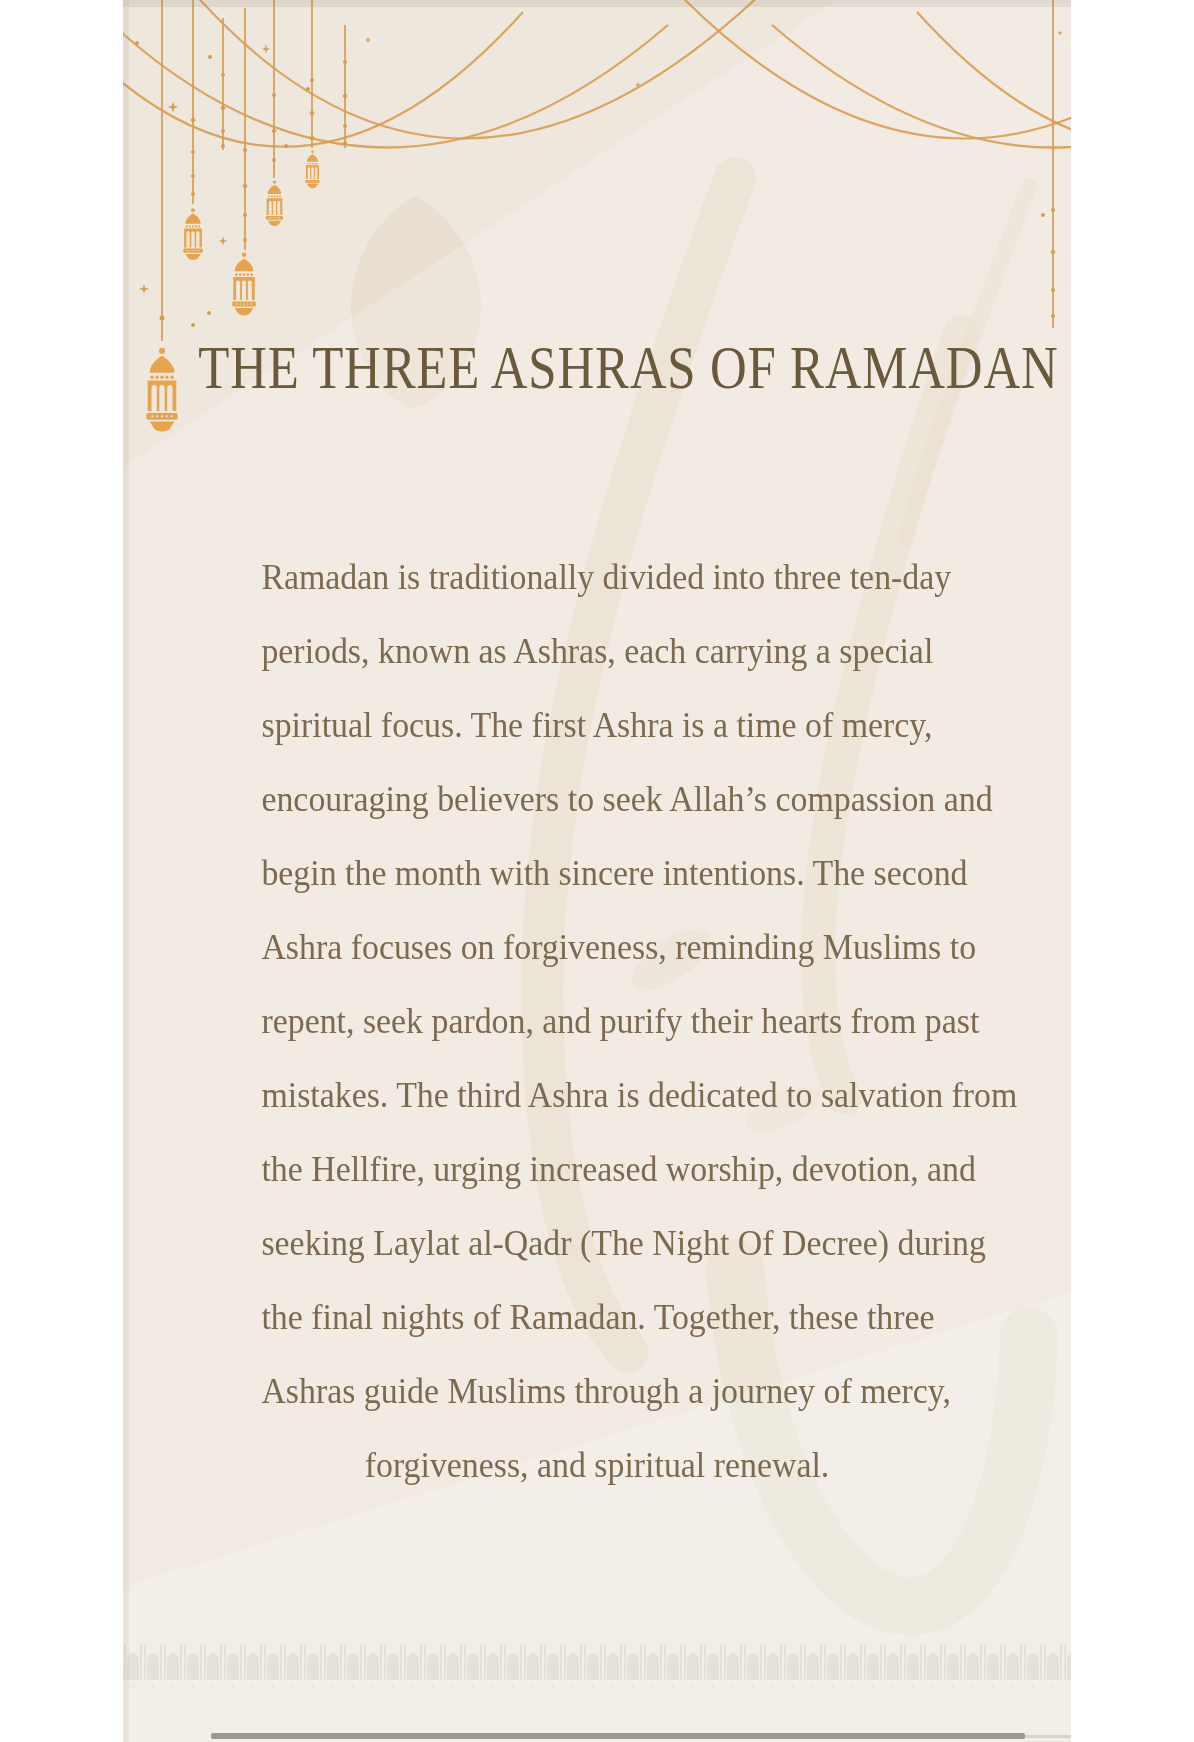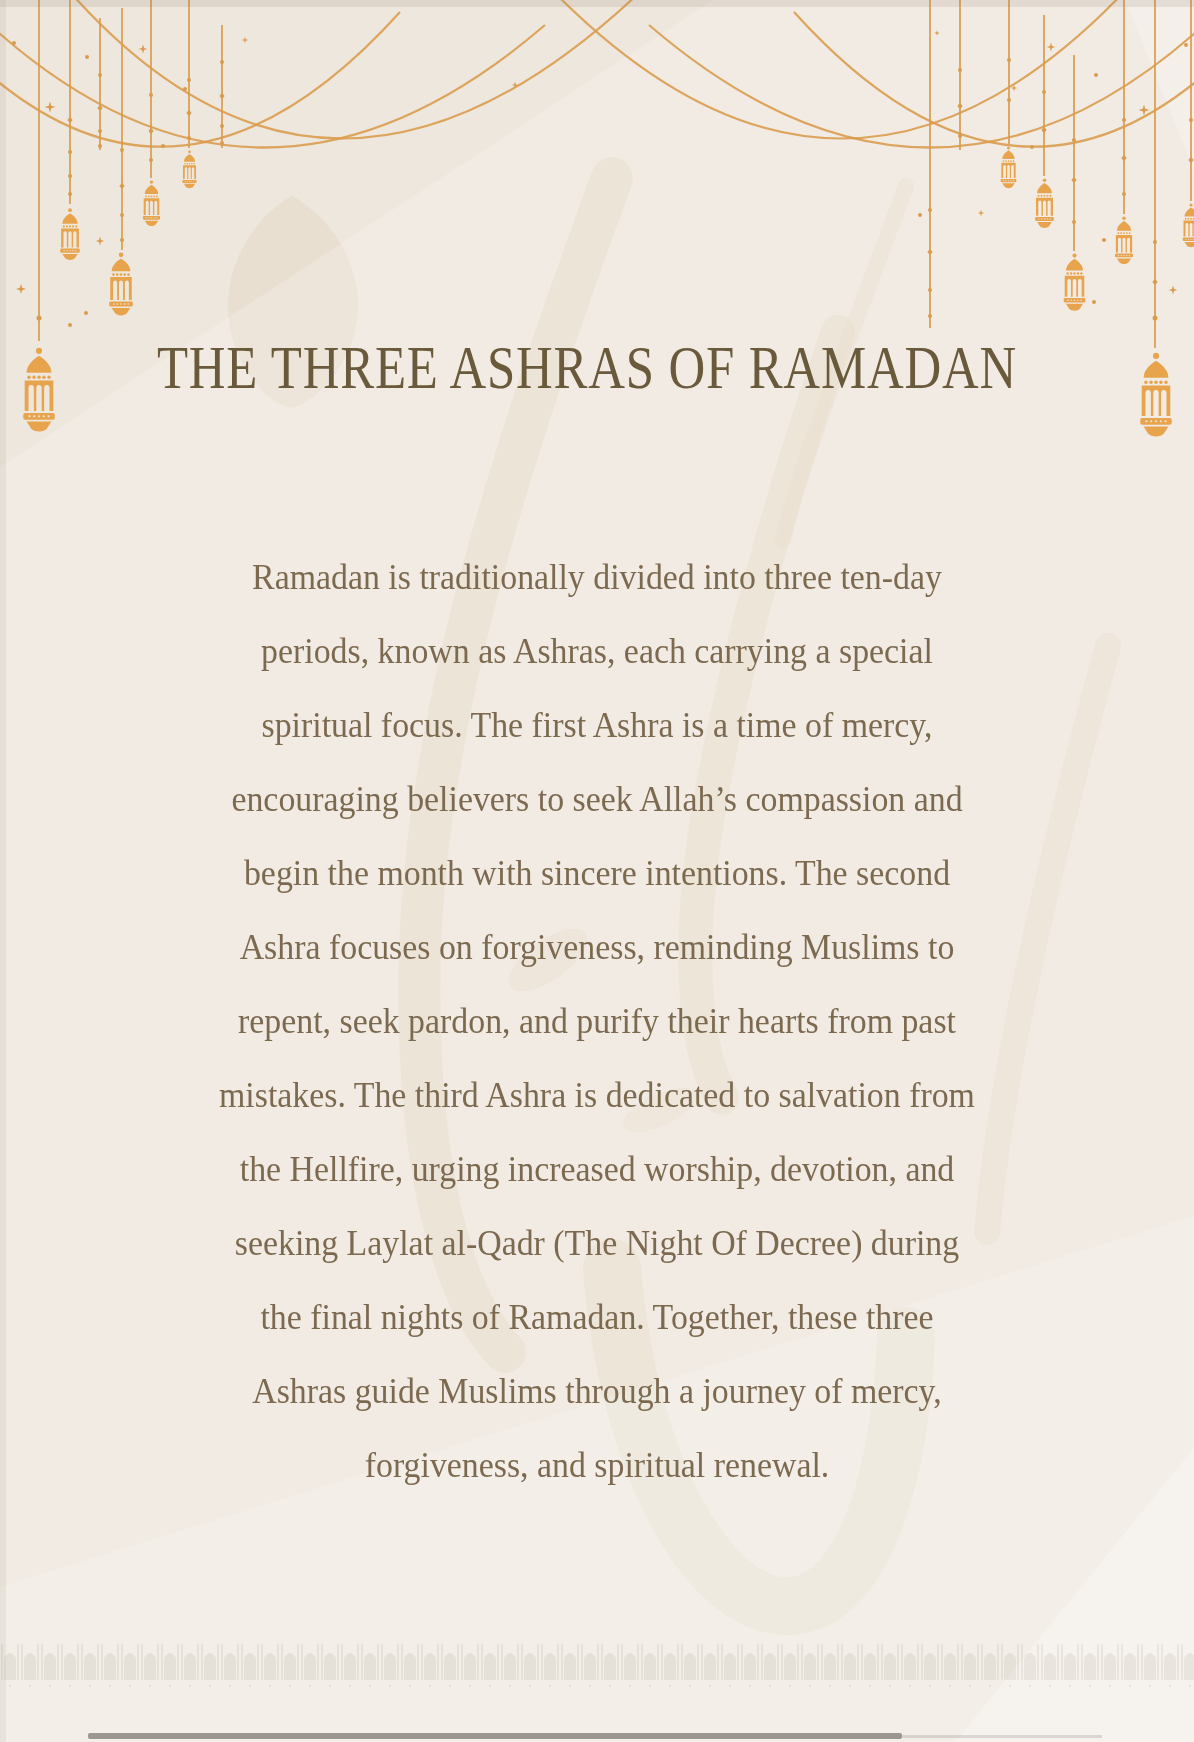--- a/index.html
+++ b/index.html
@@ -1,18 +1,18 @@
 <!DOCTYPE html>
 <html style="--background: #eee7dd; --sheen: #ffffff; --title-text: #6a5a3c; --body-text: #7c6a50; --accent-orange: #e8a44d; --string-orange: #d99c4e; --watermark: #e4d8c3; --skyline: #8a7a63; --photo-edge-dark: #565046;"><head>
 <meta charset="utf-8">
 <style>
   html,body{margin:0;padding:0;background:#ffffff;}
   .canvas{
     position:relative;
-    width:1194px;height:1742px;
+    width:948px;height:1742px;
     margin:0 auto;
     overflow:hidden;
     background:var(--background,#eee7dd);
     font-family:"Liberation Serif","DejaVu Serif",serif;
   }
   svg.decor{
     position:absolute;left:0;top:0;width:1194px;height:1742px;
     pointer-events:none;
   }
   

